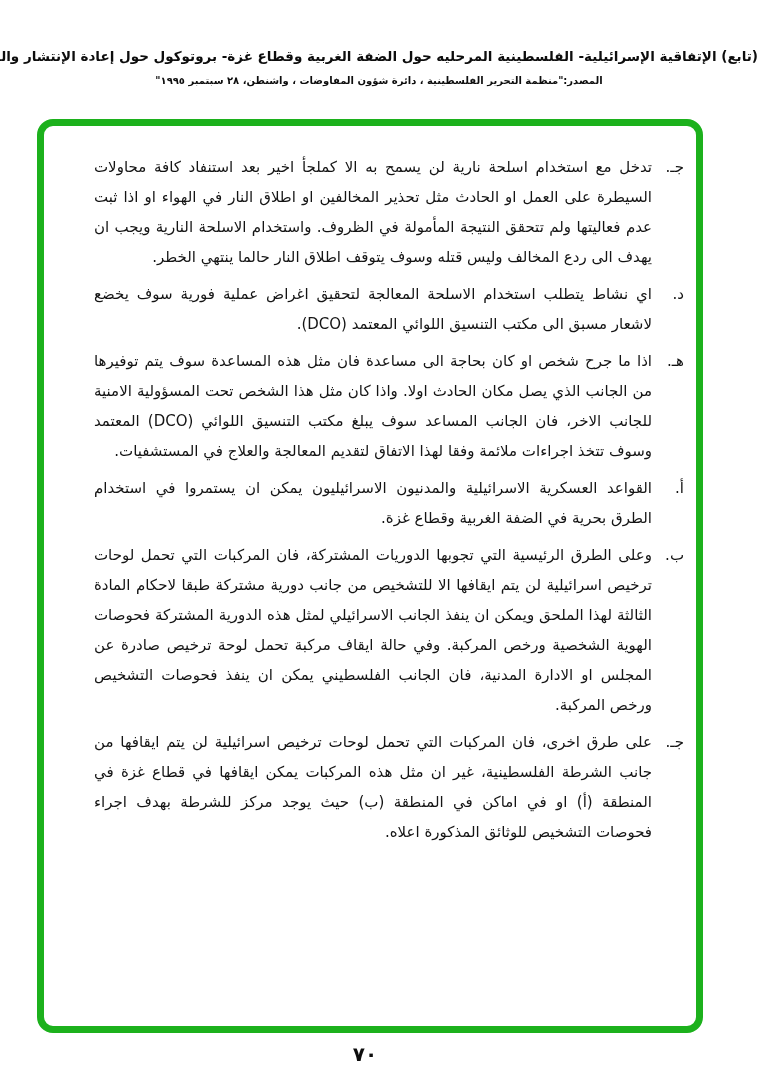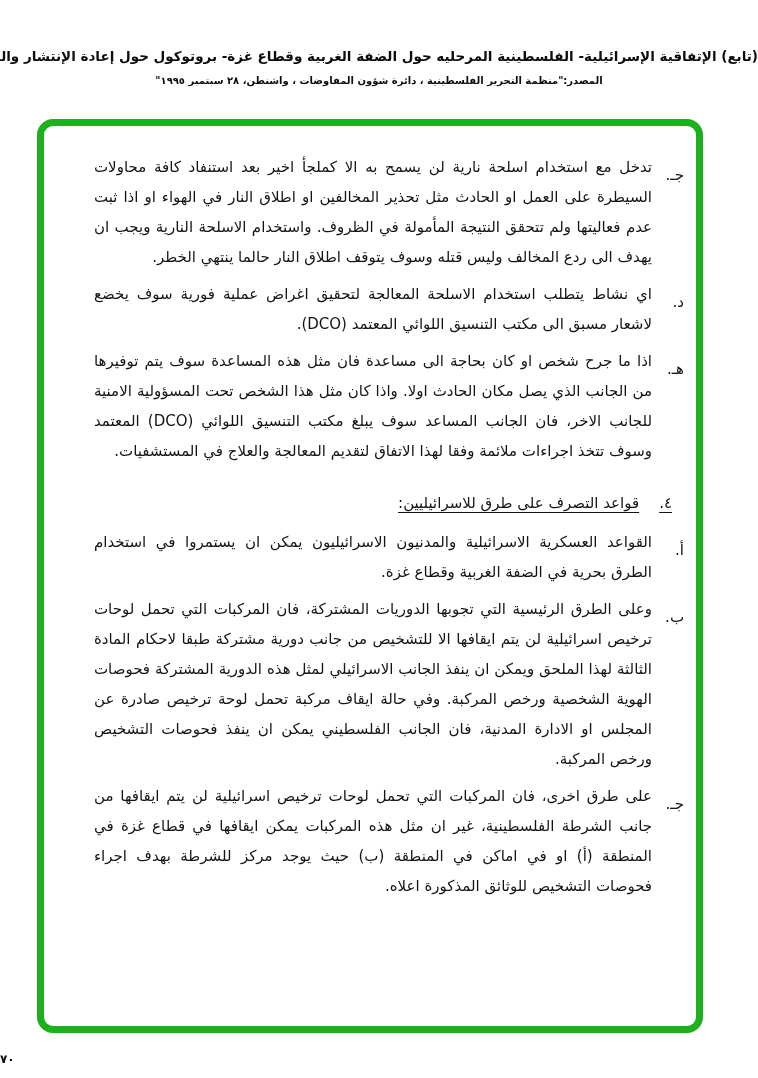--- a/index.html
+++ b/index.html
@@ -34,35 +34,35 @@
   .box-inner {
     padding: 26px 12px 0 50px;
     direction: rtl;
     font-size: 15px;
     line-height: 30px;
     text-align: justify;
     color: #141414;
   }
 
   .item { position: relative; padding-right: 32px; margin-bottom: 7px; }
-  .item .marker { position: absolute; right: 0; top: 8px; }
+  .item .marker { position: absolute; right: 0; top: 0; }
   .item .text { text-align: justify; }
 
   .section-heading-row { margin: 22px 12px 9px 0; }
   .section-heading {
     text-decoration: underline;
     text-underline-offset: 4px;
   }
   .section-heading .sec-title { padding-right: 20px; }
 
   
   .page-number {
     position: absolute; bottom: 12px; left: 0; right: 28px;
-    text-align: left;
-    font-size: 12px; font-weight: bold; color: #0d0d0d;
+    text-align: center;
+    font-size: 20px; font-weight: bold; color: #0d0d0d;
     direction: rtl;
   }
 </style>
 </head>
 <body>
 
 <div class="sheet">
 
   <div class="doc-header">
     <div class="doc-title">(تابع) الإتفاقية الإسرائيلية- الفلسطينية المرحليه حول الضفة الغربية وقطاع غزة- بروتوكول حول إعادة الإنتشار والترتيبات الامنية</div>
@@ -80,25 +80,20 @@
       <div class="item">
         <span class="marker">د.</span>
         <div class="text">اي نشاط يتطلب استخدام الاسلحة المعالجة لتحقيق اغراض عملية فورية سوف يخضع لاشعار مسبق الى مكتب التنسيق اللوائي المعتمد (DCO).</div>
       </div>
 
       <div class="item">
         <span class="marker">هـ.</span>
         <div class="text">اذا ما جرح شخص او كان بحاجة الى مساعدة فان مثل هذه المساعدة سوف يتم توفيرها من الجانب الذي يصل مكان الحادث اولا. واذا كان مثل هذا الشخص تحت المسؤولية الامنية للجانب الاخر، فان الجانب المساعد سوف يبلغ مكتب التنسيق اللوائي (DCO) المعتمد وسوف تتخذ اجراءات ملائمة وفقا لهذا الاتفاق لتقديم المعالجة والعلاج في المستشفيات.</div>
       </div>
 
-      <div class="section-heading-row">
-        <span class="section-heading">
-          <span class="sec-number">٤.</span><span class="sec-title">قواعد التصرف على طرق للاسرائيليين:</span>
-        </span>
-      </div>
 
       <div class="item">
         <span class="marker">أ.</span>
         <div class="text">القواعد العسكرية الاسرائيلية والمدنيون الاسرائيليون يمكن ان يستمروا في استخدام الطرق بحرية في الضفة الغربية وقطاع غزة.</div>
       </div>
 
       <div class="item">
         <span class="marker">ب.</span>
         <div class="text">وعلى الطرق الرئيسية التي تجوبها الدوريات المشتركة، فان المركبات التي تحمل لوحات ترخيص اسرائيلية لن يتم ايقافها الا للتشخيص من جانب دورية مشتركة طبقا لاحكام المادة الثالثة لهذا الملحق ويمكن ان ينفذ الجانب الاسرائيلي لمثل هذه الدورية المشتركة فحوصات الهوية الشخصية ورخص المركبة. وفي حالة ايقاف مركبة تحمل لوحة ترخيص صادرة عن المجلس او الادارة المدنية، فان الجانب الفلسطيني يمكن ان ينفذ فحوصات التشخيص ورخص المركبة.</div>
       </div>

